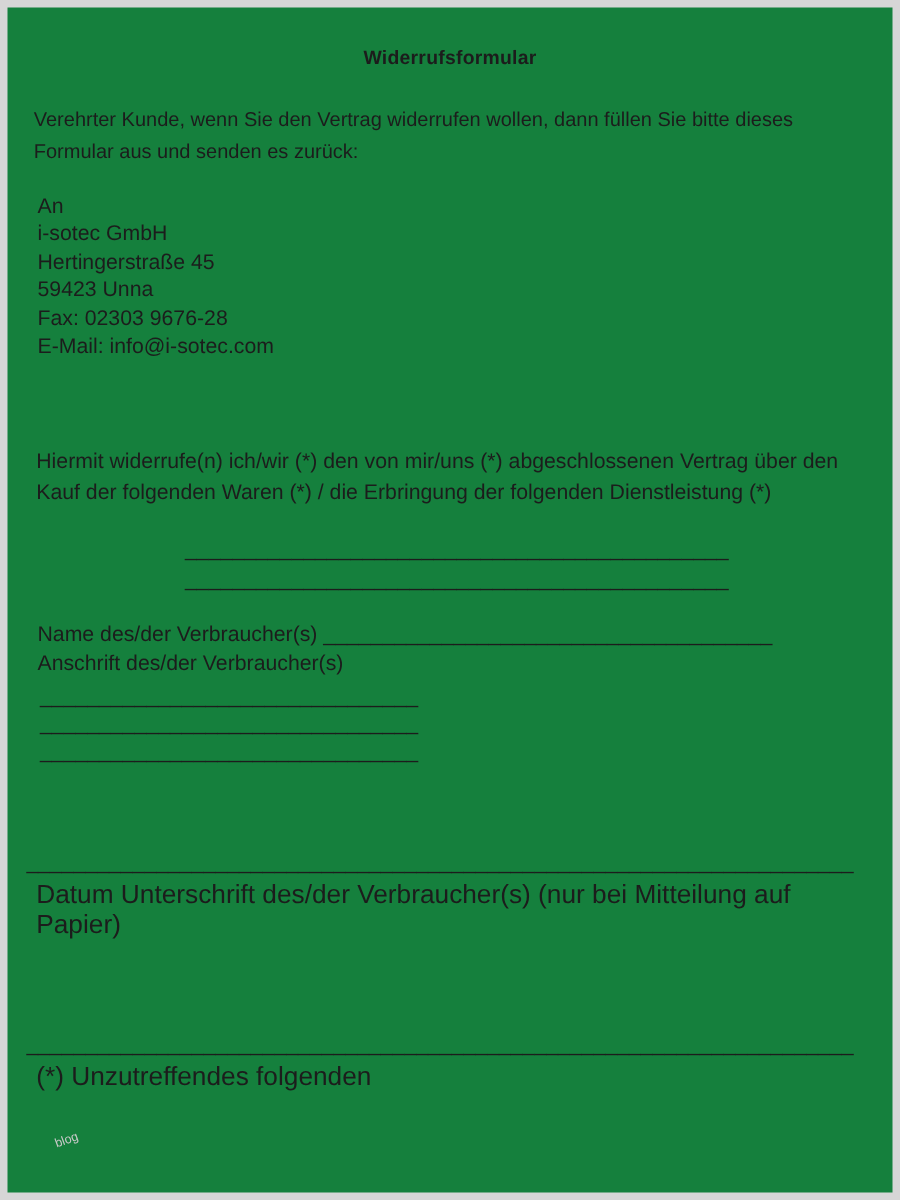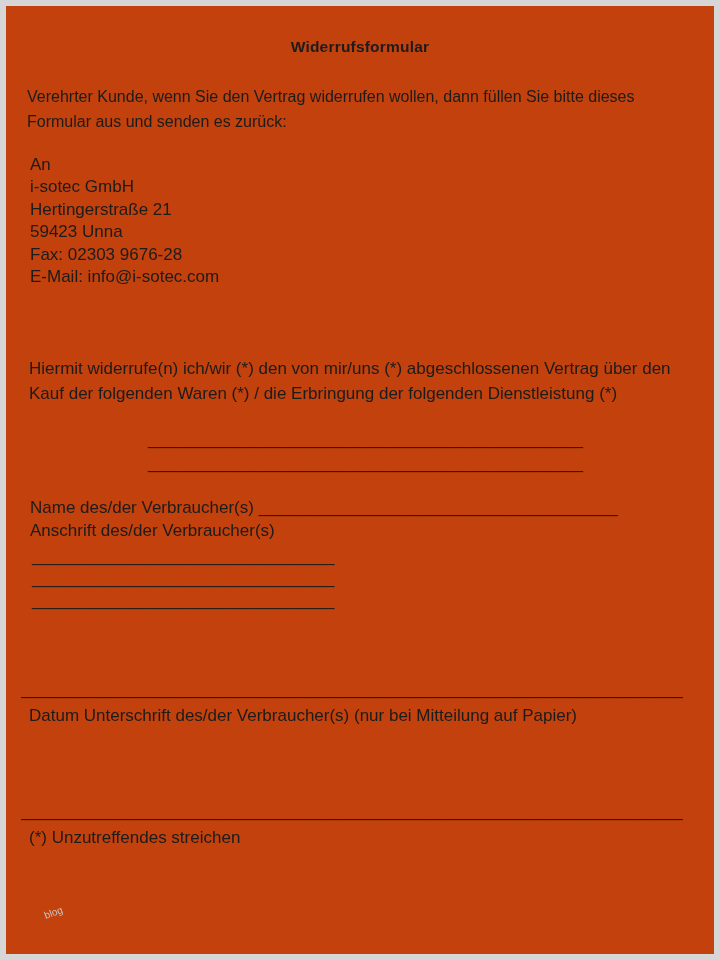--- a/index.html
+++ b/index.html
@@ -7,21 +7,21 @@
       padding: 0;
       width: 720px;
       height: 960px;
       background: #d6d6d6;
       font-family: "Liberation Sans", sans-serif;
       overflow: hidden;
     }
     .page {
       position: absolute;
       inset: 6px;
-      background: #c2410c;
+      background: #15803d;
       color: #1c1c1c;
       padding: 0 15px;
       box-sizing: border-box;
     }
     .doc-title {
       text-align: center;
       font-size: 15.5px;
       font-weight: bold;
       margin: 32px 0 0 0;
       letter-spacing: 0.2px;
@@ -70,21 +70,21 @@
     .full-rule {
       margin: 66px 0 0 0;
       font-size: 17px;
       line-height: 24px;
       white-space: nowrap;
       overflow: hidden;
     }
     .full-rule.second { margin-top: 72px; }
     .rule-label {
       margin: 2px 0 0 8px;
-      font-size: 17px;
+      font-size: 21px;
       line-height: 24px;
     }
     .watermark {
       position: absolute;
       left: 38px;
       bottom: 36px;
       color: #c9c9c9;
       font-size: 10px;
       transform: rotate(-20deg);
     }
@@ -95,21 +95,21 @@
 
 <div class="page">
 
   <h1 class="doc-title">Widerrufsformular</h1>
 
   <p class="intro">Verehrter Kunde, wenn Sie den Vertrag widerrufen wollen, dann füllen Sie bitte dieses Formular aus und senden es zurück:</p>
 
   <div class="address">
     <div>An</div>
     <div>i-sotec GmbH</div>
-    <div>Hertingerstraße 21</div>
+    <div>Hertingerstraße 45</div>
     <div>59423 Unna</div>
     <div>Fax: 02303 9676-28</div>
     <div>E-Mail: info@i-sotec.com</div>
   </div>
 
   <p class="declaration">Hiermit widerrufe(n) ich/wir (*) den von mir/uns (*) abgeschlossenen Vertrag über den Kauf der folgenden Waren (*) / die Erbringung der folgenden Dienstleistung (*)</p>
 
   <div class="goods-blanks">
     <div>______________________________________________</div>
     <div>______________________________________________</div>
@@ -127,17 +127,17 @@
   <div class="short-blanks">
     <div>________________________________</div>
     <div>________________________________</div>
     <div>________________________________</div>
   </div>
 
   <div class="full-rule">______________________________________________________________________</div>
   <div class="rule-label">Datum Unterschrift des/der Verbraucher(s) (nur bei Mitteilung auf Papier)</div>
 
   <div class="full-rule second">______________________________________________________________________</div>
-  <div class="rule-label">(*) Unzutreffendes streichen</div>
+  <div class="rule-label">(*) Unzutreffendes folgenden</div>
 
   <div class="watermark">blog</div>
 
 </div>
 
 </body></html>

